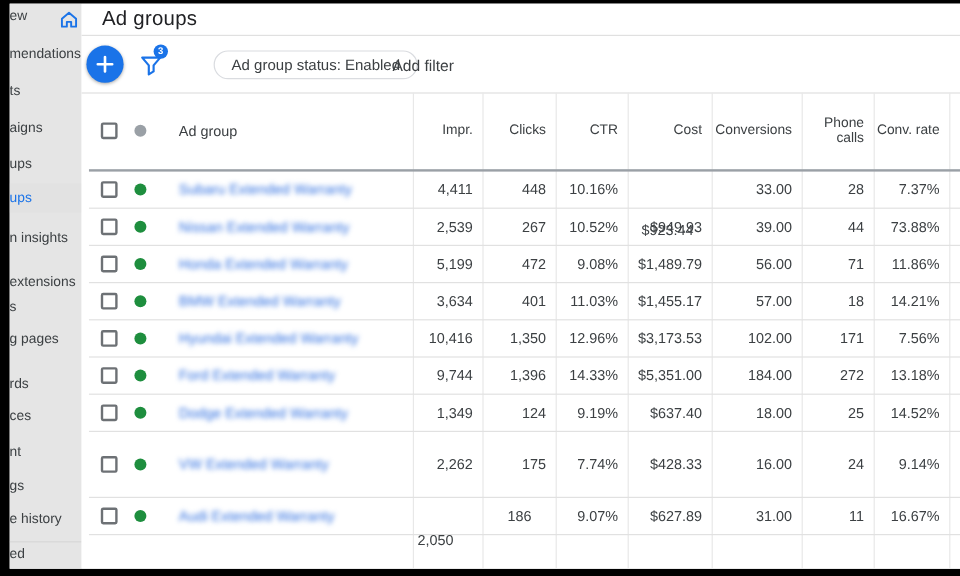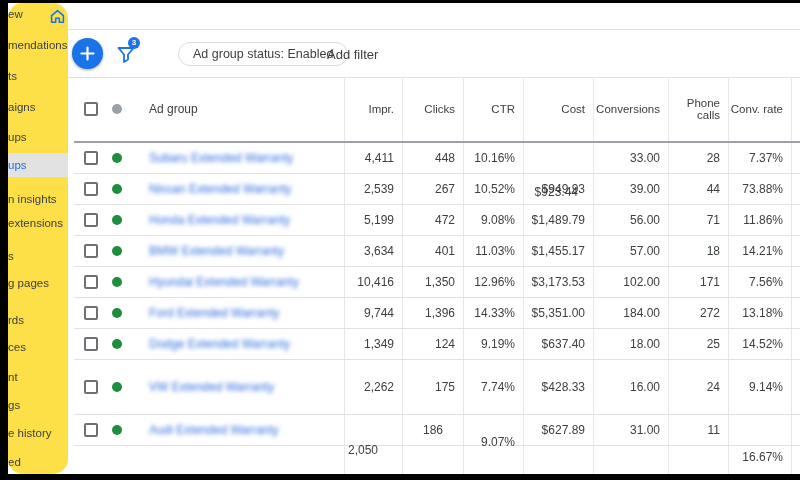--- a/index.html
+++ b/index.html
@@ -3,21 +3,21 @@
 <meta charset="utf-8">
 <style>
   * { margin:0; padding:0; box-sizing:border-box; }
   html,body { width:800px; height:480px; overflow:hidden; background:#000;
     font-family:"Liberation Sans","DejaVu Sans",sans-serif; }
   .app { position:absolute; left:8px; top:3px; width:792px; height:471px;
     background:#fff; overflow:hidden; }
 
   
   .sidebar { position:absolute; left:0; top:0; width:60px; height:100%;
-    background:#fde047; overflow:hidden;border-radius:15px; }
+    background:#e5e5e5; overflow:hidden; }
   .side-sel-band { position:absolute; left:0; width:60px; height:24px; background:#e2e2e2; }
   .side-item { position:absolute; left:0; height:16px; line-height:16px;
     font-size:11.5px; color:#3c4043; white-space:nowrap; }
   .side-item.sel { color:#1a73e8; }
   .side-divider { position:absolute; left:0; width:60px; height:1px; background:#d7d7d7; }
   .home-icon { position:absolute; left:42px; top:6px; }
 
   
   .main { position:absolute; left:60px; top:0; right:0; bottom:0; background:#fff; }
   .page-title { position:absolute; left:17px; top:3px; font-size:17px; font-weight:500;
@@ -65,39 +65,40 @@
   <nav class="sidebar">
     <div class="side-sel-band" style="top:150px"></div>
     <div id="side-items">
         <div class="side-item" style="top: 3px;">ew</div>
         <div class="side-item" style="top: 34px;">mendations</div>
         <div class="side-item" style="top: 65px;">ts</div>
         <div class="side-item" style="top: 96px;">aigns</div>
         <div class="side-item" style="top: 126px;">ups</div>
         <div class="side-item sel" style="top: 154px;">ups</div>
         <div class="side-item" style="top: 188px;">n insights</div>
-        <div class="side-item" style="top: 212px;">extensions</div>
+        <div class="side-item" style="top: 224px;">extensions</div>
         <div class="side-item" style="top: 245px;">s</div>
         <div class="side-item" style="top: 272px;">g pages</div>
         <div class="side-item" style="top: 309px;">rds</div>
         <div class="side-item" style="top: 336px;">ces</div>
         <div class="side-item" style="top: 366px;">nt</div>
         <div class="side-item" style="top: 394px;">gs</div>
         <div class="side-item" style="top: 422px;">e history</div>
         <div class="side-item" style="top: 451px;">ed</div>
       </div>
     <div class="side-divider" style="top:448px"></div>
     <span class="home-icon">
       <svg width="15" height="15" viewBox="0 0 15 15" fill="none" stroke="#1a73e8" stroke-width="1.6" stroke-linejoin="round">
         <path d="M7.5 1.6 L13.4 6.6 V13.2 H9.3 V9.2 H5.7 V13.2 H1.6 V6.6 Z"></path>
       </svg>
     </span>
   </nav>
 
   <div class="main">
+    <div class="page-title">Ad groups</div>
     <div class="hr hr1"></div>
 
     <button class="fab">
       <svg width="15" height="15" viewBox="0 0 15 15">
         <path d="M7.5 1.5 V13.5 M1.5 7.5 H13.5" stroke="#fff" stroke-width="2.2" stroke-linecap="round"></path>
       </svg>
     </button>
 
     <div class="funnel-wrap">
       <svg width="20" height="20" viewBox="0 0 20 20" fill="none">
@@ -230,22 +231,22 @@
             <div class="num" style="left: 519px; width: 75px;">16.00</div>
             <div class="num" style="left: 594px; width: 60px;">24</div>
             <div class="num" style="left: 654px; width: 63px;">9.14%</div>
           </div>
           <div class="trow" style="height: 31px;">
             <div class="cellL checkbox"></div>
             <span class="cellL dot green"></span>
             <div class="cellL name">Audi Extended Warranty</div>
             <div class="num" style="left: 254px; width: 58px; margin-top: 20px;">2,050</div>
             <div class="num" style="left: 316px; width: 61px;">186</div>
-            <div class="num" style="left: 389px; width: 60px; margin-top: 12px;">9.07%</div>
+            <div class="num" style="left: 389px; width: 60px;">9.07%</div>
             <div class="num" style="left: 449px; width: 70px;">$627.89</div>
             <div class="num" style="left: 519px; width: 75px;">31.00</div>
             <div class="num" style="left: 594px; width: 60px;">11</div>
-            <div class="num" style="left: 654px; width: 63px; margin-top: 27px;">16.67%</div>
+            <div class="num" style="left: 654px; width: 63px;">16.67%</div>
           </div>
         </div>
     </div>
   </div>
 </div>
 
 </body></html>

